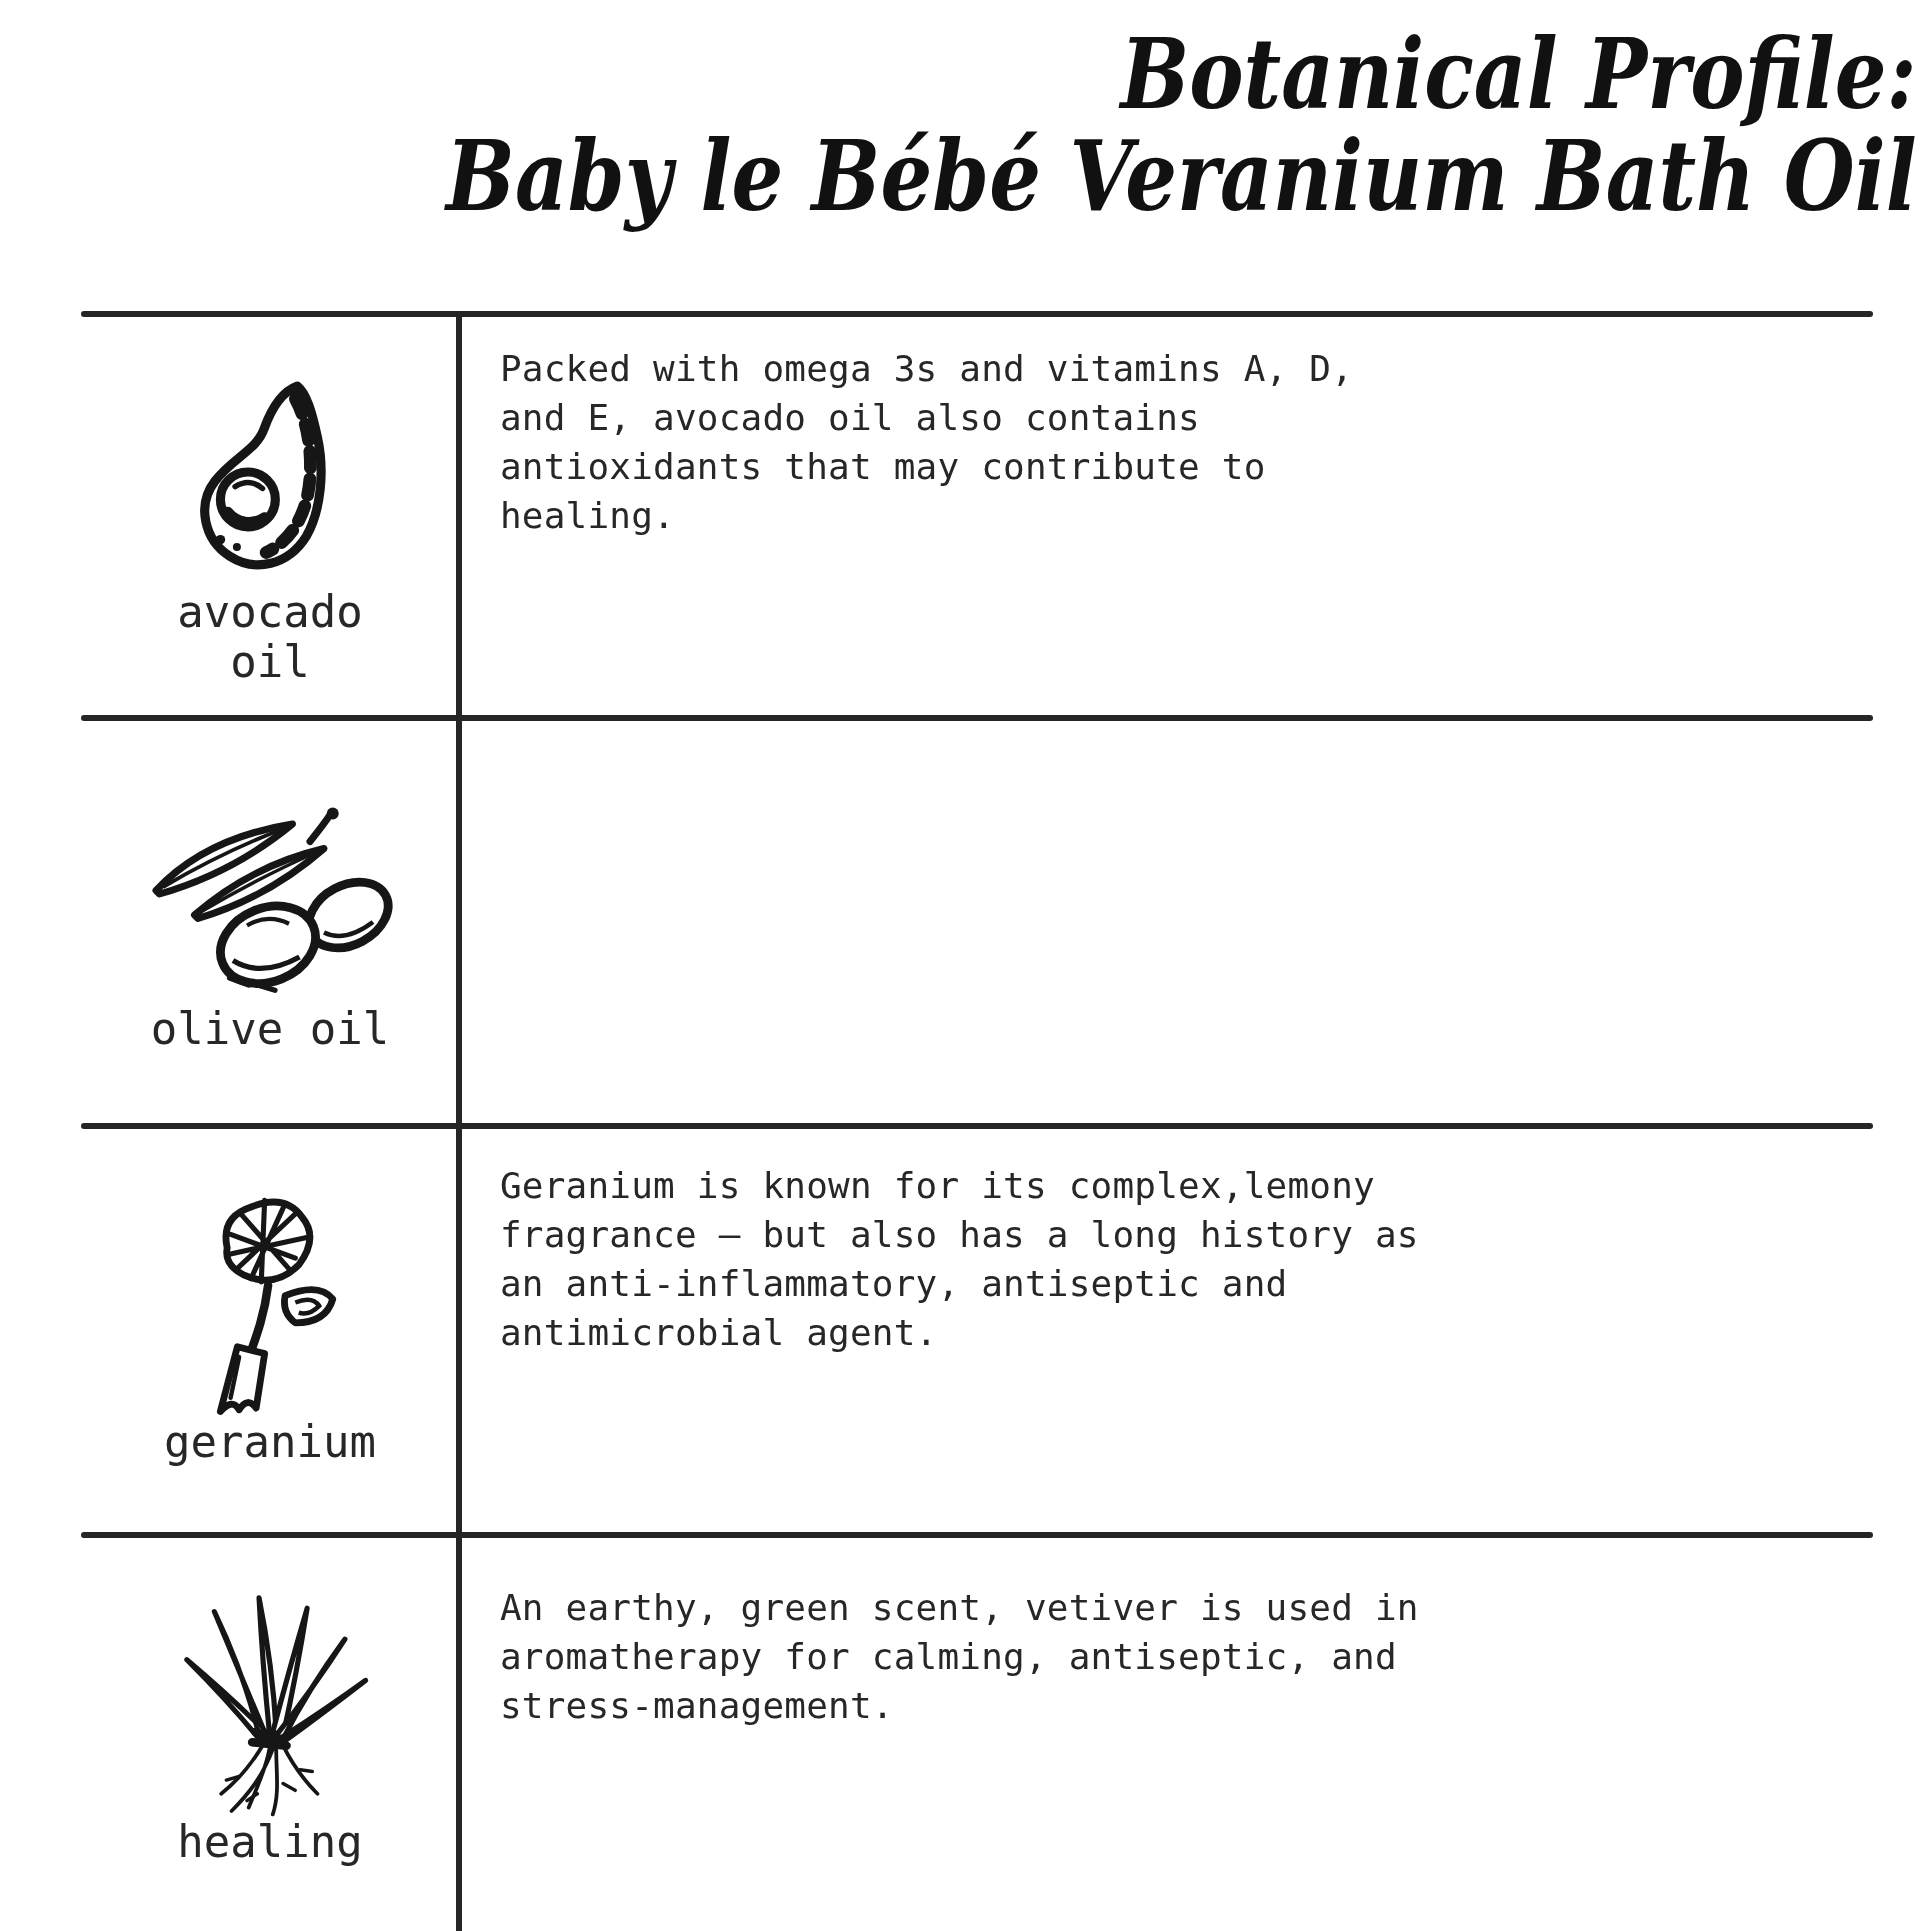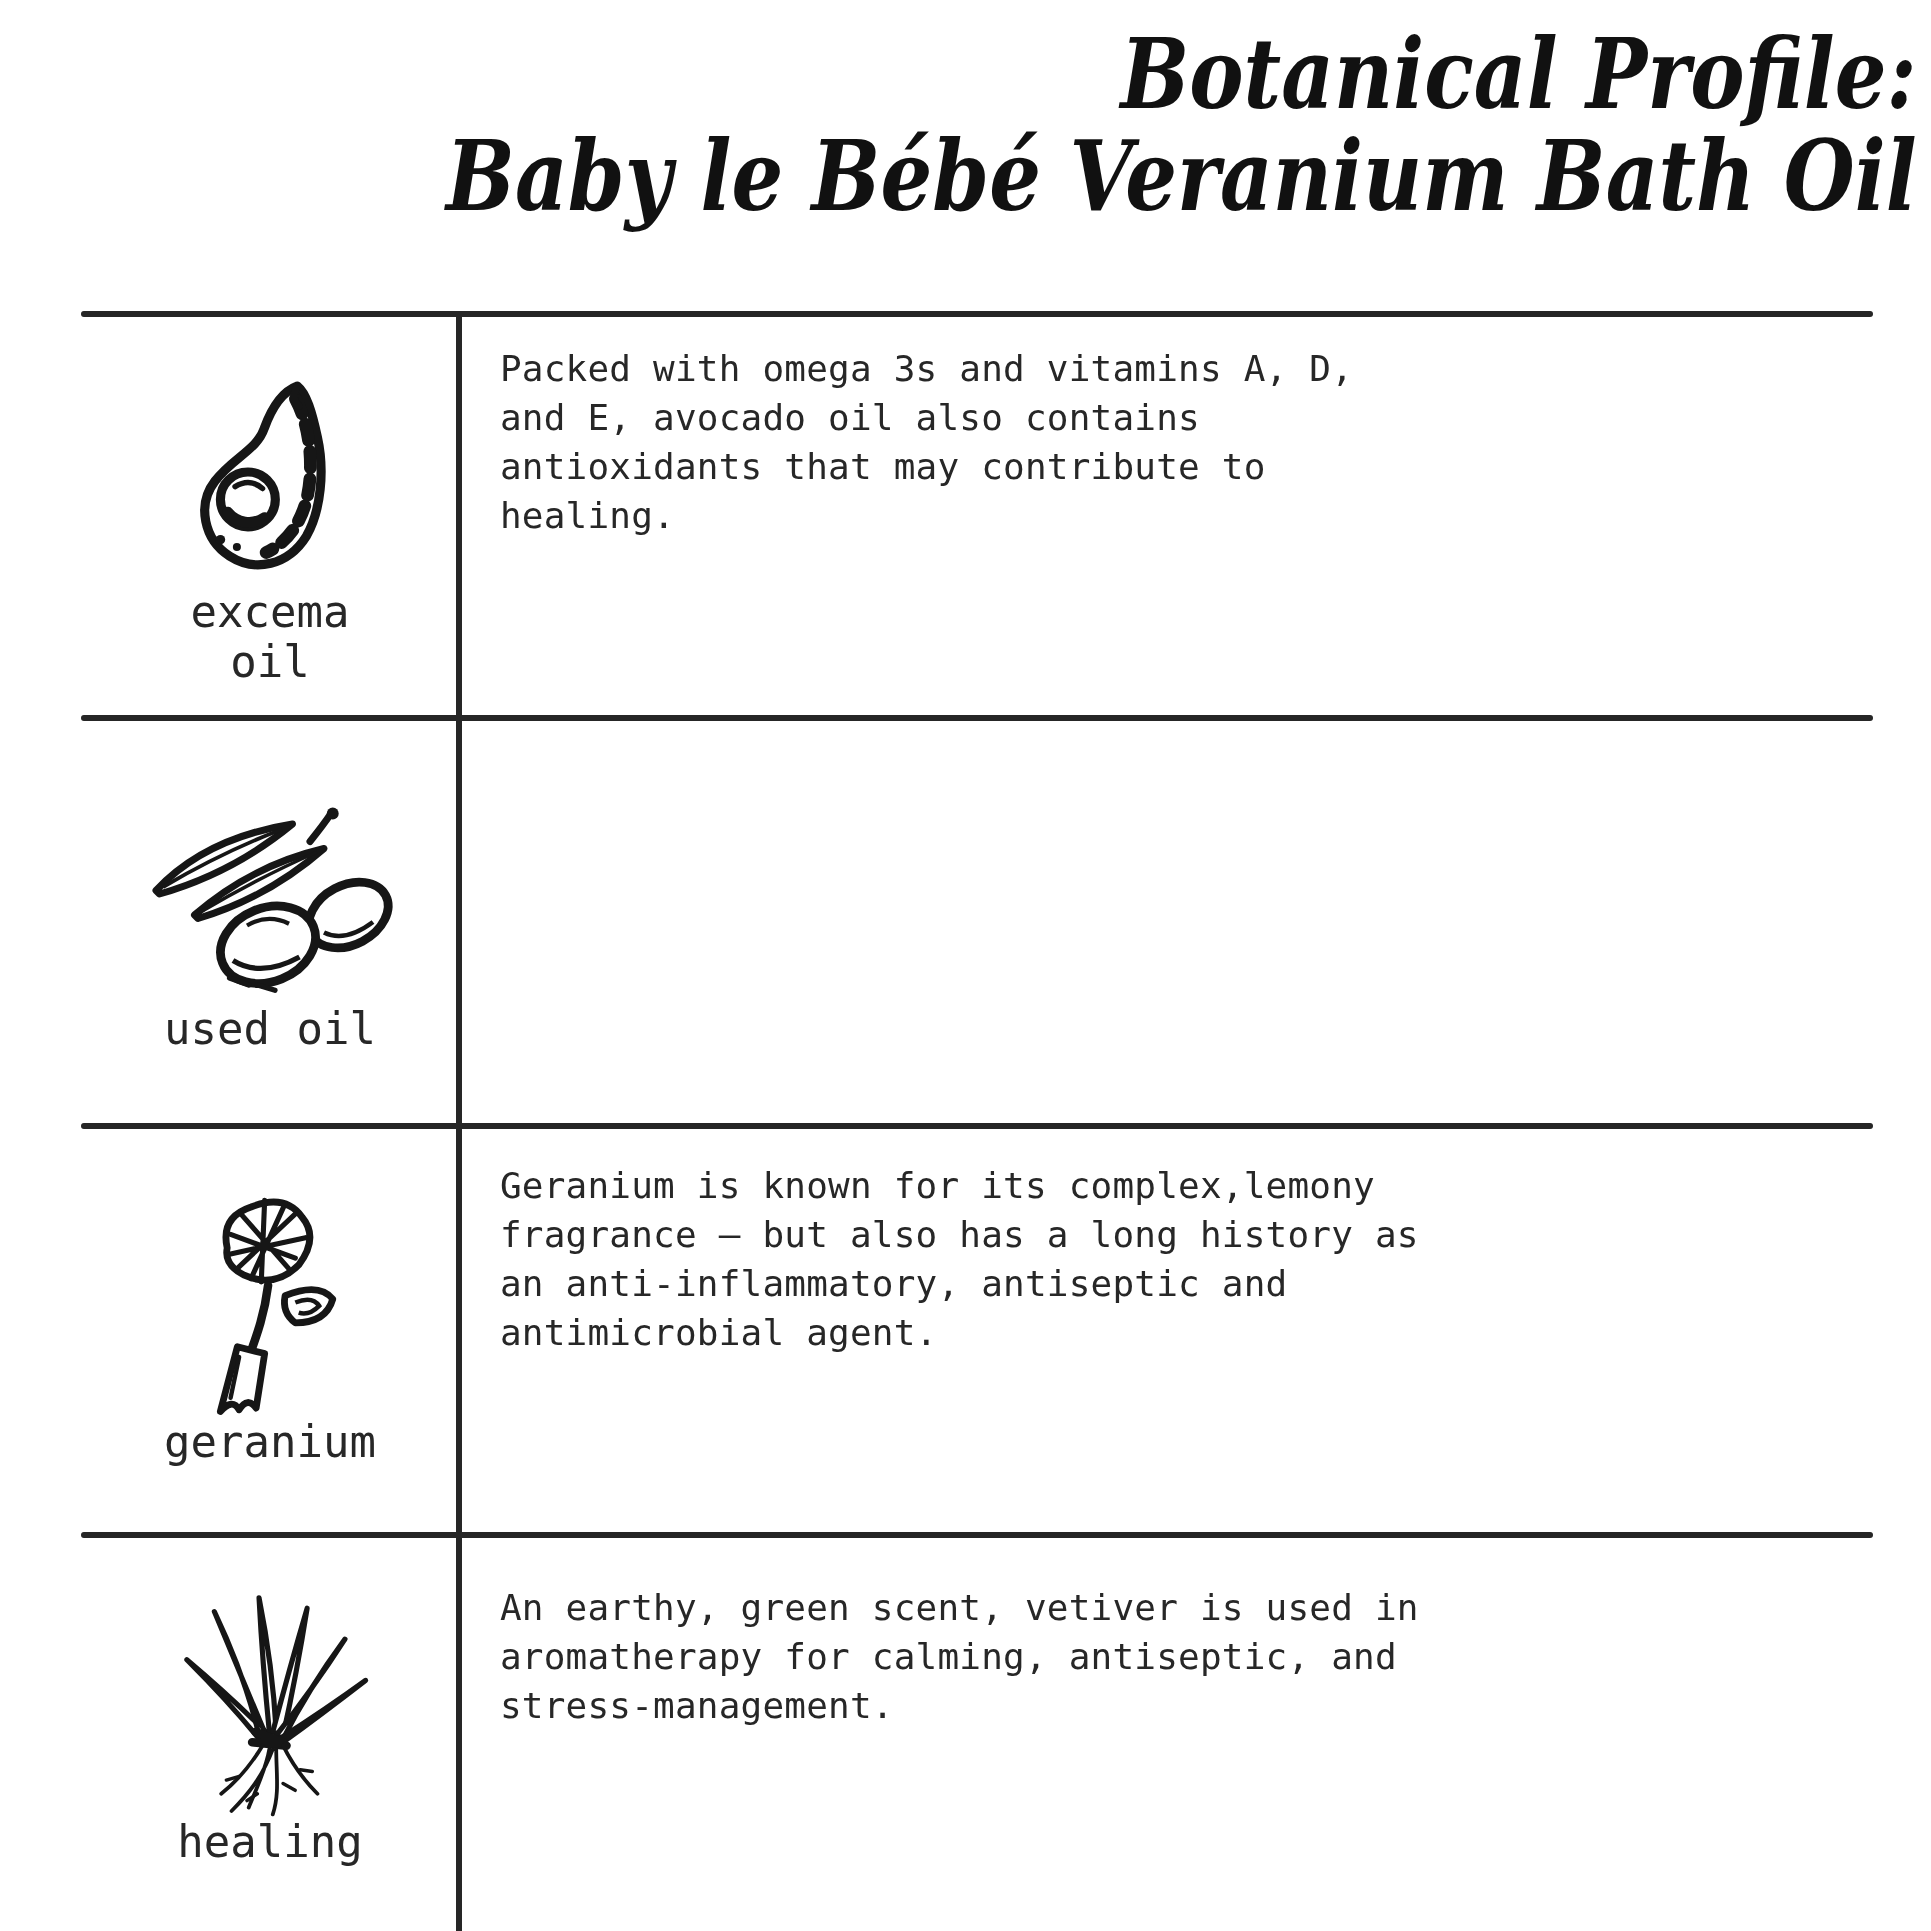--- a/index.html
+++ b/index.html
@@ -42,21 +42,21 @@
       <path d="M63,6 C55,9 49,18 45,29 C41,41 28,45 18,58 C8,71 12,90 26,99 C40,108 58,104 68,88 C76,74 78,52 74,34 C71,20 68,10 63,6 Z" fill="#ffffff" stroke="#161616" stroke-width="5" stroke-linejoin="round"></path>
       <path d="M62,13 C68,24 71,40 70,55 C69,74 61,90 46,97" fill="none" stroke="#161616" stroke-width="7" stroke-dasharray="9 6" stroke-linecap="round"></path>
       <path d="M63,6 Q59,13 64,17" fill="none" stroke="#161616" stroke-width="4" stroke-linecap="round"></path>
       <circle cx="36" cy="68" r="15" fill="#ffffff" stroke="#161616" stroke-width="5"></circle>
       <path d="M25,75 A15,15 0 0 0 45,78" fill="none" stroke="#161616" stroke-width="6" stroke-linecap="round"></path>
       <path d="M29,61 Q37,56 44,62" fill="none" stroke="#161616" stroke-width="3" stroke-linecap="round"></path>
       <circle cx="21" cy="90" r="2.6" fill="#161616"></circle>
       <circle cx="30" cy="94" r="2.2" fill="#161616"></circle>
     </svg>
   </div>
-  <div class="label" style="top:587px">excema
+  <div class="label" style="top:587px">avocado
 oil</div>
   <div class="desc" style="top:344px">Packed with omega 3s and vitamins A, D,
 and E, avocado oil also contains
 antioxidants that may contribute to
 healing.</div>
 
   <div class="icon" style="left:114px;top:803px;width:280px;height:196px">
     <svg viewBox="0 0 160 112" xmlns="http://www.w3.org/2000/svg">
       <path d="M8,50 Q36,20 86,12 Q52,40 10,52 Z" fill="#ffffff" stroke="#161616" stroke-width="4" stroke-linejoin="round"></path>
       <path d="M12,48 Q46,28 80,15" fill="none" stroke="#161616" stroke-width="2.2"></path>
@@ -65,21 +65,21 @@
       <path d="M96,22 Q104,12 108,6" fill="none" stroke="#161616" stroke-width="4" stroke-linecap="round"></path>
       <circle cx="109" cy="6" r="3.4" fill="#161616"></circle>
       <ellipse cx="118" cy="64" rx="24" ry="17" transform="rotate(-28 118 64)" fill="#ffffff" stroke="#161616" stroke-width="5"></ellipse>
       <path d="M104,74 Q116,80 132,68" fill="none" stroke="#161616" stroke-width="2.6"></path>
       <ellipse cx="72" cy="81" rx="28" ry="21" transform="rotate(-22 72 81)" fill="#ffffff" stroke="#161616" stroke-width="5"></ellipse>
       <path d="M52,90 Q68,100 90,88" fill="none" stroke="#161616" stroke-width="3"></path>
       <path d="M60,70 Q72,63 84,69" fill="none" stroke="#161616" stroke-width="2.4"></path>
       <path d="M50,100 l11,4 M66,104 l10,3" fill="none" stroke="#161616" stroke-width="3" stroke-linecap="round"></path>
     </svg>
   </div>
-  <div class="label" style="top:1004px">used oil</div>
+  <div class="label" style="top:1004px">olive oil</div>
 
   <div class="icon" style="left:145px;top:1190px;width:214px;height:230px">
     <svg viewBox="0 0 110 135" xmlns="http://www.w3.org/2000/svg">
       <path d="M24,34 Q20,16 38,10 Q58,2 68,16 Q78,28 66,44 Q52,58 34,50 Q22,44 24,34 Z" fill="#ffffff" stroke="#161616" stroke-width="4" stroke-linejoin="round"></path>
       <path d="M26,26 L64,40 M32,14 L60,46 M46,6 L44,54 M64,14 L30,46 M70,28 L24,38 M58,8 L38,52" fill="none" stroke="#161616" stroke-width="3" stroke-linecap="round"></path>
       <path d="M48,56 C46,72 42,84 36,100" fill="none" stroke="#161616" stroke-width="5" stroke-linecap="round"></path>
       <path d="M58,62 Q78,54 86,64 Q82,78 64,78 Q56,72 58,62 Z" fill="#ffffff" stroke="#161616" stroke-width="4" stroke-linejoin="round"></path>
       <path d="M64,66 Q74,62 78,68 Q72,74 66,72" fill="none" stroke="#161616" stroke-width="2.6"></path>
       <path d="M30,92 L20,130 Q27,122 31,129 Q36,121 41,128 L46,96 Z" fill="#ffffff" stroke="#161616" stroke-width="4" stroke-linejoin="round"></path>
       <path d="M31,98 L26,122" fill="none" stroke="#161616" stroke-width="2.6" stroke-linecap="round"></path>

